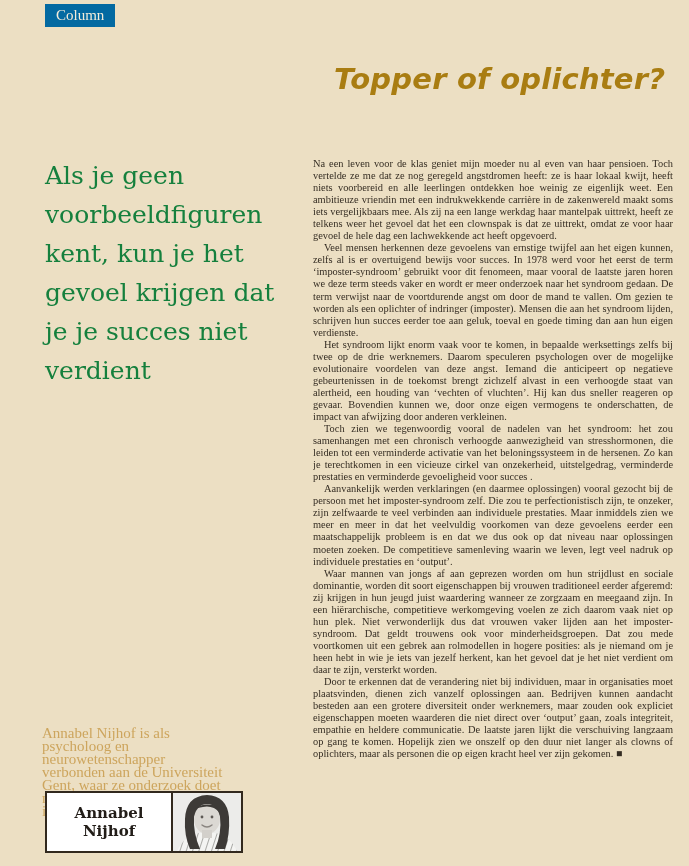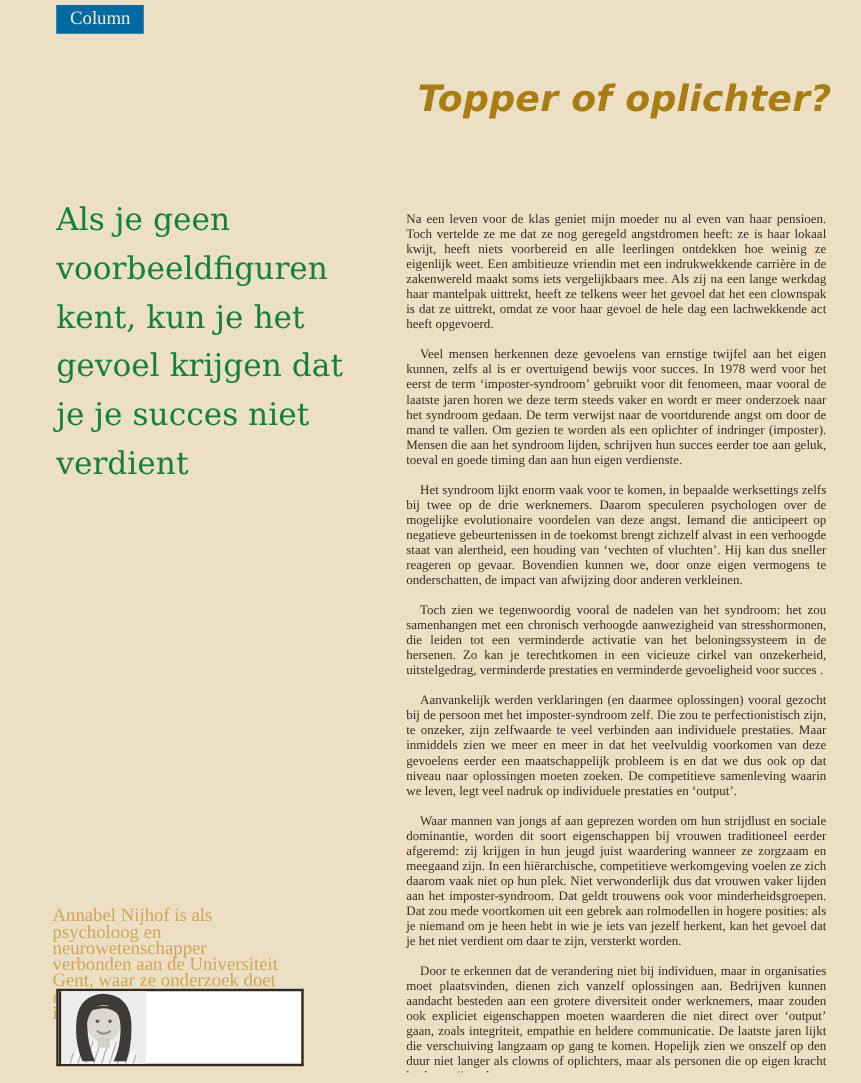--- a/index.html
+++ b/index.html
@@ -37,21 +37,21 @@
   .article{
     position:absolute;left:313px;top:158px;
     width:360px;height:700px;
     overflow:hidden;
     font-family:"Liberation Serif", serif;
     font-size:10.4px;
     line-height:12.05px;
     color:#352d23;
     text-align:justify;
   }
-  .article p{margin:12px;}
+  .article p{margin:0;}
   .article p.ind{text-indent:11px;}
   .bio{
     position:absolute;left:42px;top:727px;
     width:185px;
     font-family:"Liberation Serif", serif;
     font-size:15px;
     line-height:13px;
     color:#cda55d;
   }
   .author-box{
@@ -93,20 +93,21 @@
     <p class="ind">Het syndroom lijkt enorm vaak voor te komen, in bepaalde werksettings zelfs bij twee op de drie werknemers. Daarom speculeren psychologen over de mogelijke evolutionaire voordelen van deze angst. Iemand die anticipeert op negatieve gebeurtenissen in de toekomst brengt zichzelf alvast in een verhoogde staat van alertheid, een houding van ‘vechten of vluchten’. Hij kan dus sneller reageren op gevaar. Bovendien kunnen we, door onze eigen vermogens te onderschatten, de impact van afwijzing door anderen verkleinen.</p>
     <p class="ind">Toch zien we tegenwoordig vooral de nadelen van het syndroom: het zou samenhangen met een chronisch verhoogde aanwezigheid van stresshormonen, die leiden tot een verminderde activatie van het beloningssysteem in de hersenen. Zo kan je terechtkomen in een vicieuze cirkel van onzekerheid, uitstelgedrag, verminderde prestaties en verminderde gevoeligheid voor succes .</p>
     <p class="ind">Aanvankelijk werden verklaringen (en daarmee oplossingen) vooral gezocht bij de persoon met het imposter-syndroom zelf. Die zou te perfectionistisch zijn, te onzeker, zijn zelfwaarde te veel verbinden aan individuele prestaties. Maar inmiddels zien we meer en meer in dat het veelvuldig voorkomen van deze gevoelens eerder een maatschappelijk probleem is en dat we dus ook op dat niveau naar oplossingen moeten zoeken. De competitieve samenleving waarin we leven, legt veel nadruk op individuele prestaties en ‘output’.</p>
     <p class="ind">Waar mannen van jongs af aan geprezen worden om hun strijdlust en sociale dominantie, worden dit soort eigenschappen bij vrouwen traditioneel eerder afgeremd: zij krijgen in hun jeugd juist waardering wanneer ze zorgzaam en meegaand zijn. In een hiërarchische, competitieve werkomgeving voelen ze zich daarom vaak niet op hun plek. Niet verwonderlijk dus dat vrouwen vaker lijden aan het imposter-syndroom. Dat geldt trouwens ook voor minderheidsgroepen. Dat zou mede voortkomen uit een gebrek aan rolmodellen in hogere posities: als je niemand om je heen hebt in wie je iets van jezelf herkent, kan het gevoel dat je het niet verdient om daar te zijn, versterkt worden.</p>
     <p class="ind">Door te erkennen dat de verandering niet bij individuen, maar in organisaties moet plaatsvinden, dienen zich vanzelf oplossingen aan. Bedrijven kunnen aandacht besteden aan een grotere diversiteit onder werknemers, maar zouden ook expliciet eigenschappen moeten waarderen die niet direct over ‘output’ gaan, zoals integriteit, empathie en heldere communicatie. De laatste jaren lijkt die verschuiving langzaam op gang te komen. Hopelijk zien we onszelf op den duur niet langer als clowns of oplichters, maar als personen die op eigen kracht heel ver zijn gekomen. ■</p>
   </div>
 
 <div class="bio">Annabel Nijhof is als psycholoog en neurowetenschapper verbonden aan de Universiteit Gent, waar ze onderzoek doet naar autisme en sociale interacties.</div>
 
 <div class="author-box">
+  <div class="author-name">Annabel Nijhof</div>
   <div class="author-photo">
     <svg viewBox="0 0 68 58" preserveAspectRatio="xMidYMid slice">
       <defs>
         <pattern id="stripes" patternUnits="userSpaceOnUse" width="6" height="6" patternTransform="rotate(18)">
           <rect width="6" height="6" fill="#f4f4f2"></rect>
           <line x1="0" y1="0" x2="0" y2="6" stroke="#a9a9a6" stroke-width="2"></line>
         </pattern>
       </defs>
       <rect x="0" y="0" width="68" height="58" fill="#ececea"></rect>
       <path d="M4 58 Q12 42 26 40 L42 40 Q56 42 64 58 Z" fill="url(#stripes)"></path>

